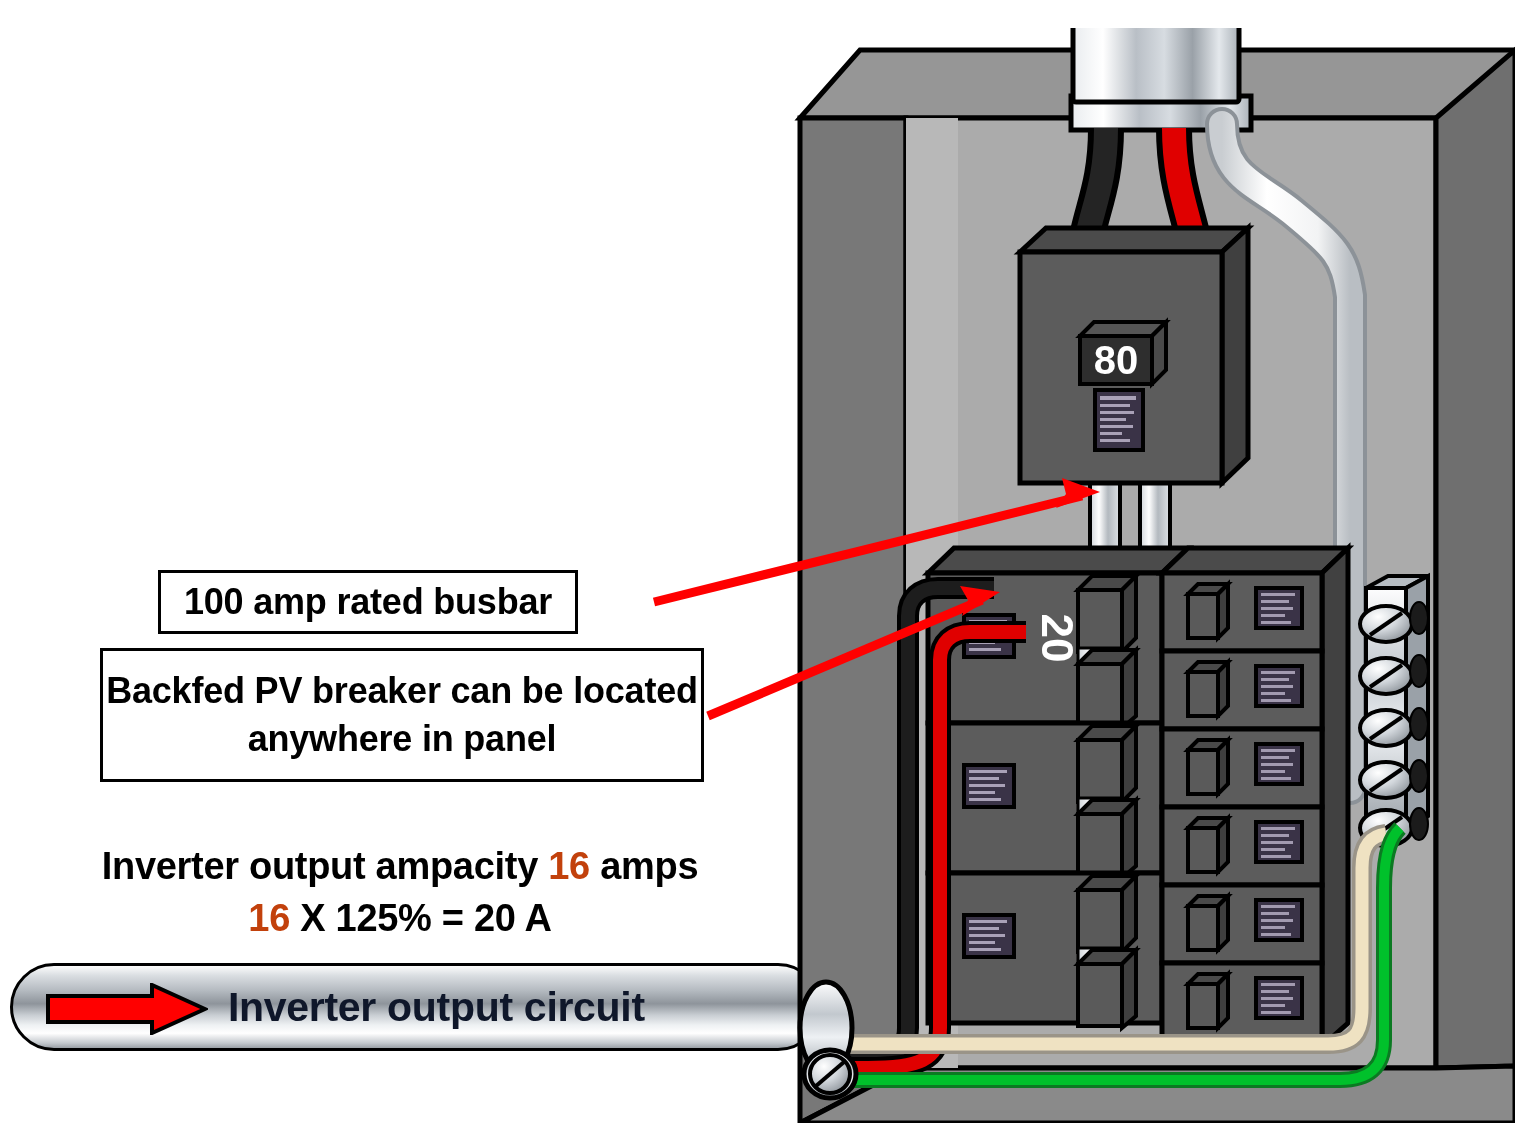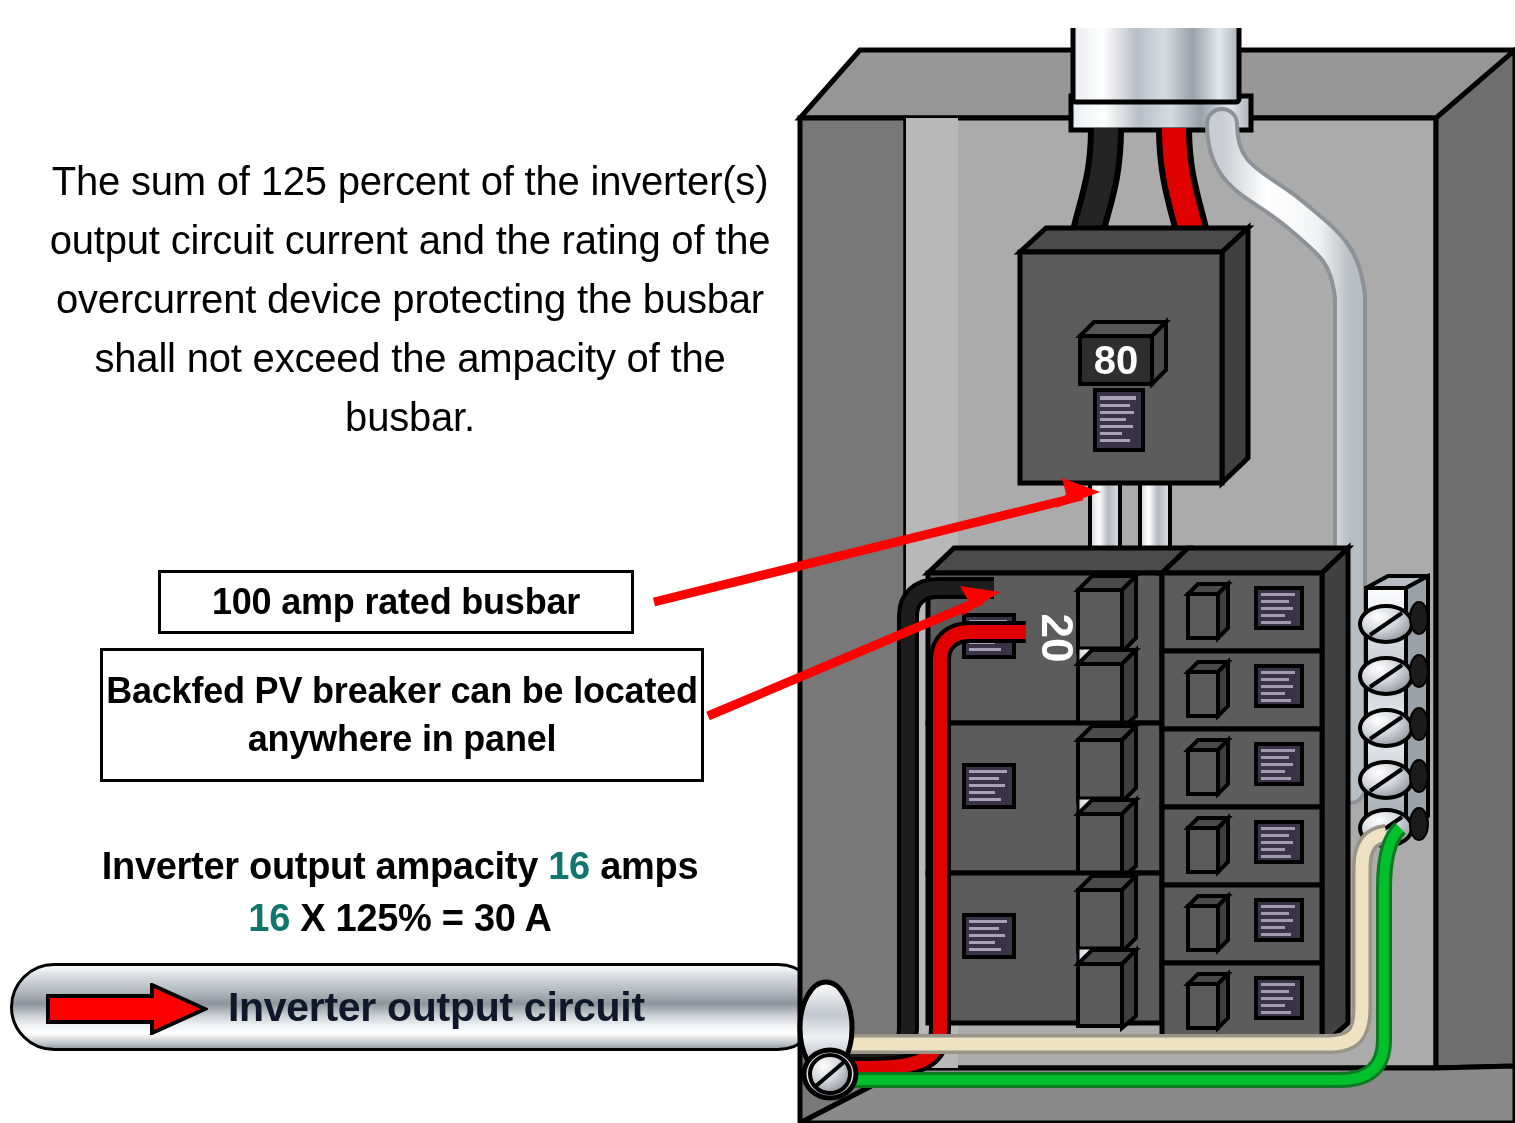--- a/index.html
+++ b/index.html
@@ -13,28 +13,28 @@
          font-size:39px;font-weight:bold;color:#000;letter-spacing:-0.3px;}
 
   #paragraph{position:absolute;left:34px;top:152px;width:752px;
              font-size:40px;line-height:59px;color:#000;text-align:center;
              letter-spacing:-0.2px;}
 
   .callout{position:absolute;background:#fff;border:3px solid #000;
            box-sizing:border-box;display:flex;align-items:center;
            justify-content:center;text-align:center;
            font-weight:bold;color:#000;letter-spacing:-0.2px;}
-  #callout-busbar{left:158px;top:570px;width:476px;height:64px;font-size:36px;}
+  #callout-busbar{left:158px;top:570px;width:420px;height:64px;font-size:36px;}
   #callout-breaker{left:100px;top:648px;width:604px;height:134px;font-size:36px;
                    line-height:48px;padding:0 0;}
 
   #calc{position:absolute;left:20px;top:840px;width:760px;text-align:center;
         font-size:38px;font-weight:bold;line-height:52px;color:#000;
         letter-spacing:-0.3px;}
-  .red{color:#0f766e;}
+  .red{color:#c2410c;}
 
   
   #conduit-bar{position:absolute;left:10px;top:963px;width:812px;height:88px;
      border:3px solid #000;border-radius:44px/44px;box-sizing:border-box;
      background:linear-gradient(to bottom,
        #fcfcfc 0%, #d9dde1 12%, #b4bac0 30%, #8e949b 46%,
        #c9ced3 60%, #eef1f3 72%, #ffffff 82%, #c3c8cd 94%, #9aa0a6 100%);
      overflow:hidden;}
   #conduit-label{position:absolute;left:228px;top:975px;width:470px;height:64px;
      display:flex;align-items:center;font-size:41px;font-weight:bold;color:#0f172a;
@@ -47,32 +47,31 @@
   
   #arrows{position:absolute;left:0;top:0;width:1515px;height:1123px;
           pointer-events:none;}
 </style>
 </head>
 <body>
 
 <div id="stage">
 
 
-  <div id="paragraph">The sum of 125 percent of the inverter(s) output circuit current and the rating of the overcurrent device protecting the busbar shall not exceed the ampacity of the busbar.</div>
 
   <div class="callout" id="callout-busbar">
     <span>100 amp rated busbar</span>
   </div>
   <div class="callout" id="callout-breaker">
     <span>Backfed PV breaker can be located anywhere in panel</span>
   </div>
 
   <div id="calc">
     <div><span>Inverter output ampacity </span><span class="red">16</span><span> amps</span></div>
-    <div><span class="red">16</span><span> X 125% = 30 A</span></div>
+    <div><span class="red">16</span><span> X 125% = 20 A</span></div>
   </div>
 
   <div id="conduit-bar"></div>
   <svg id="conduit-arrow" viewBox="0 0 162 52">
     <path d="M2,13 L106,13 L106,2 L159,26 L106,50 L106,39 L2,39 Z" fill="#FF0000" stroke="#000" stroke-width="4" stroke-linejoin="miter"></path>
   </svg>
   <div id="conduit-label">Inverter output circuit</div>
 
   <div id="panel">
     <svg width="727" height="1095" viewBox="0 0 727 1095">

